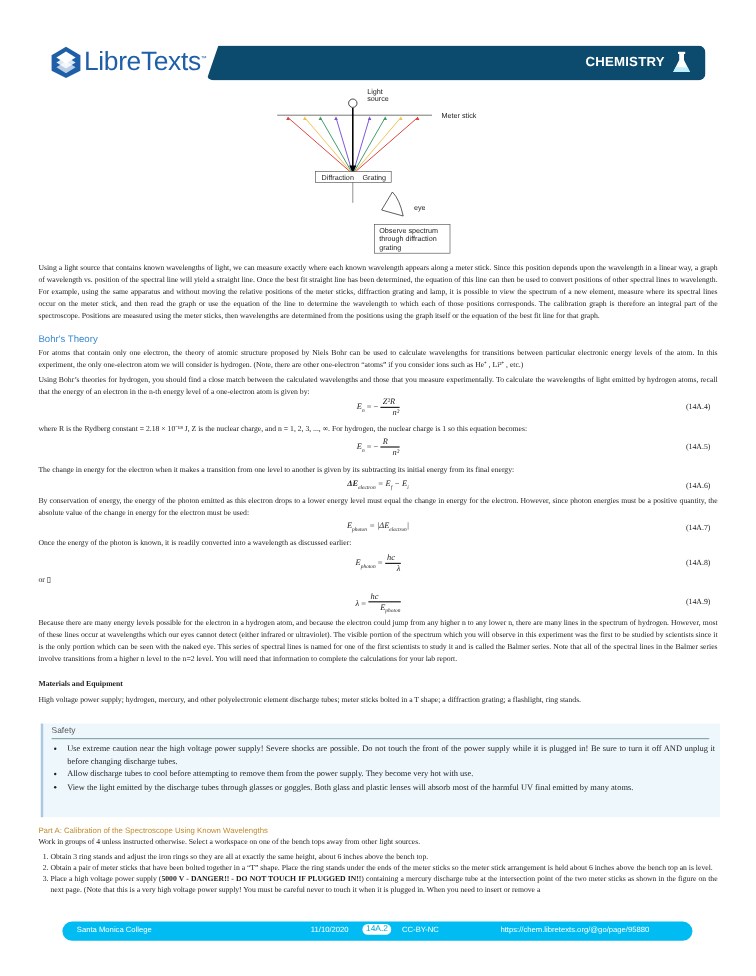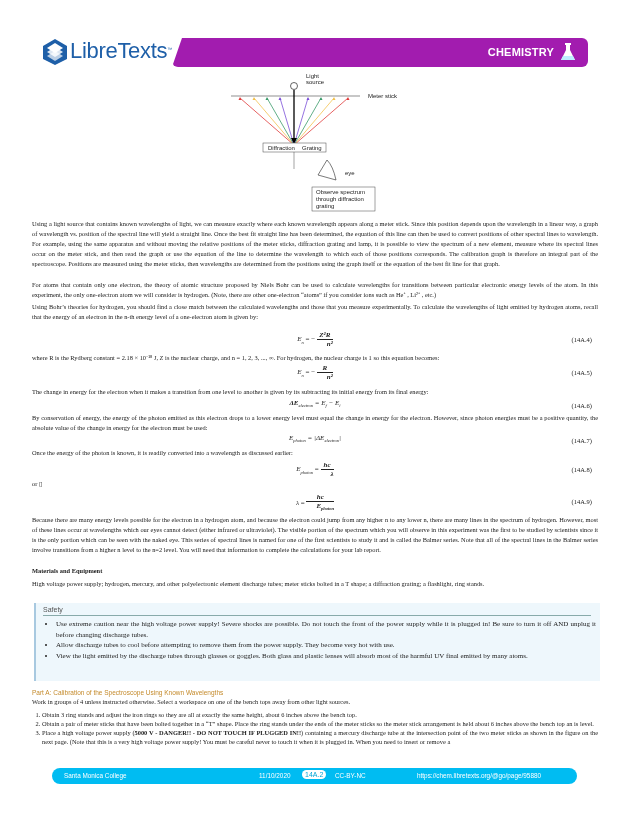--- a/index.html
+++ b/index.html
@@ -2,36 +2,36 @@
 <html><head>
 <meta charset="utf-8">
 <style>
   html, body { margin: 0; padding: 0; background: #ffffff; }
   body { width: 630px; height: 813px; position: relative; overflow: hidden; font-family: "Liberation Serif", serif; color: #222; }
   .header { position: absolute; left: 0; top: 0; width: 630px; height: 80px; }
   .logo { position: absolute; left: 42px; top: 38px; height: 30px; display: flex; align-items: flex-start; }
   .logo-mark { width: 26px; height: 28px; margin-right: 2px; }
   .logo-text { font-family: "Liberation Sans", sans-serif; font-size: 22px; color: #1e5fa8; letter-spacing: -0.3px; }
   .logo-tm { font-family: "Liberation Sans", sans-serif; font-size: 5px; color: #1e5fa8; align-self: flex-start; margin-top: 8px; }
-  .banner { position: absolute; left: 172px; top: 38px; width: 416px; height: 29px; background: #a21caf; border-radius: 6px; clip-path: polygon(10px 0, 100% 0, 100% 100%, 0 100%); }
+  .banner { position: absolute; left: 172px; top: 38px; width: 416px; height: 29px; background: #0c4a6e; border-radius: 6px; clip-path: polygon(10px 0, 100% 0, 100% 100%, 0 100%); }
   .banner-label { position: absolute; right: 34px; top: 8px; font-family: "Liberation Sans", sans-serif; font-weight: bold; color: #fff; font-size: 11px; letter-spacing: 0.2px; }
   .flask-icon { position: absolute; right: 12px; top: 5px; width: 16px; height: 18px; }
 
   .diagram { position: absolute; left: 230px; top: 70px; width: 200px; height: 145px; }
   .diagram text { font-family: "Liberation Sans", sans-serif; font-size: 6px; fill: #222; }
 
   .content { position: absolute; left: 32px; width: 566px; font-size: 6.4px; line-height: 10px; text-align: justify; }
   p { margin: 0; }
   .h2 { font-family: "Liberation Sans", sans-serif; color: #3a8ad0; font-size: 8px; line-height: 10px; }
   .h3 { font-family: "Liberation Sans", sans-serif; color: #c48a2b; font-size: 6.5px; line-height: 9px; }
   .bold { font-weight: bold; }
   .eq { position: absolute; left: 32px; width: 566px; height: 18px; font-size: 7px; }
   .eq-body { position: absolute; left: 0; right: 0; text-align: center; top: 0; font-style: italic; }
   .eq-num { position: absolute; right: 6px; top: 5px; font-style: normal; font-size: 6.5px; }
-  .frac { display: inline-block; vertical-align: middle; text-align: center; font-weight: bold; }
+  .frac { display: inline-block; vertical-align: middle; text-align: left; }
   .frac .num { display: block; border-bottom: 0.6px solid #222; padding: 0 2px; line-height: 8px; }
   .frac .den { display: block; line-height: 8px; margin-left: 10px; }
   sub, sup { font-size: 4.5px; }
 
   .safety { position: absolute; left: 34px; top: 603px; width: 564px; height: 78px; background: #eef7fc; border-left: 2px solid #a8c9e0; }
   .safety-title { font-family: "Liberation Sans", sans-serif; color: #555; font-size: 7px; margin: 2px 0 0 7px; line-height: 10px; border-bottom: 0.8px solid #8aa; width: 548px; }
   .safety ul { margin: 3px 0 0 0; padding-left: 20px; font-size: 7px; line-height: 10.5px; width: 540px; text-align: justify; }
   .safety li { margin: 0; }
 
   ol { margin: 0; padding-left: 10px; font-size: 6.4px; line-height: 9px; }
@@ -105,20 +105,21 @@
   <text x="86" y="124">Observe spectrum</text>
   <text x="86" y="131">through diffraction</text>
   <text x="86" y="138">grating</text>
 </svg>
 
 <div class="content" style="top:219px;">
   <p>Using a light source that contains known wavelengths of light, we can measure exactly where each known wavelength appears along a meter stick. Since this position depends upon the wavelength in a linear way, a graph of wavelength vs. position of the spectral line will yield a straight line. Once the best fit straight line has been determined, the equation of this line can then be used to convert positions of other spectral lines to wavelength. For example, using the same apparatus and without moving the relative positions of the meter sticks, diffraction grating and lamp, it is possible to view the spectrum of a new element, measure where its spectral lines occur on the meter stick, and then read the graph or use the equation of the line to determine the wavelength to which each of those positions corresponds. The calibration graph is therefore an integral part of the spectroscope. Positions are measured using the meter sticks, then wavelengths are determined from the positions using the graph itself or the equation of the best fit line for that graph.</p>
 </div>
 
 <div class="content" style="top:278px;">
+  <div class="h2">Bohr's Theory</div>
   <p style="margin-top:2px;">For atoms that contain only one electron, the theory of atomic structure proposed by Niels Bohr can be used to calculate wavelengths for transitions between particular electronic energy levels of the atom. In this experiment, the only one-electron atom we will consider is hydrogen. (Note, there are other one-electron “atoms” if you consider ions such as He⁺ , Li²⁺ , etc.)</p>
   <p style="margin-top:2px;">Using Bohr’s theories for hydrogen, you should find a close match between the calculated wavelengths and those that you measure experimentally. To calculate the wavelengths of light emitted by hydrogen atoms, recall that the energy of an electron in the n-th energy level of a one-electron atom is given by:</p>
 </div>
 
 <div class="eq" style="top:331px;">
   <div class="eq-body">
     <span>E</span><sub>n</sub>
     <span style="font-style:normal;">= −</span>
     <span class="frac"><span class="num">Z²R</span><span class="den">n²</span></span>
   </div>

